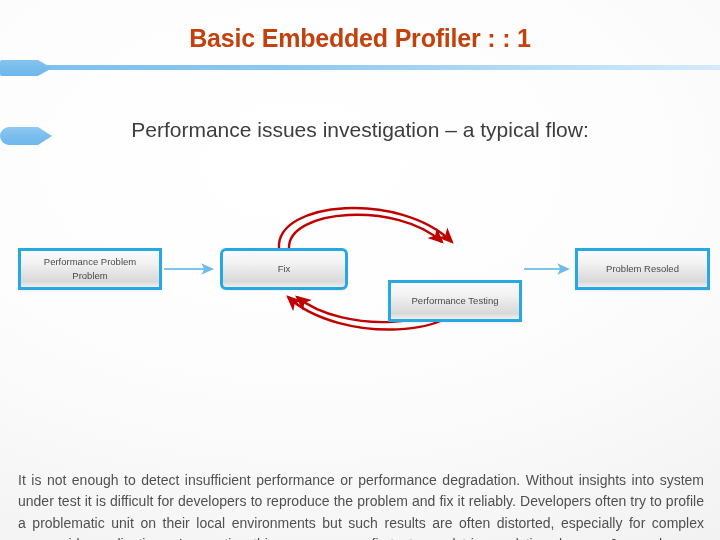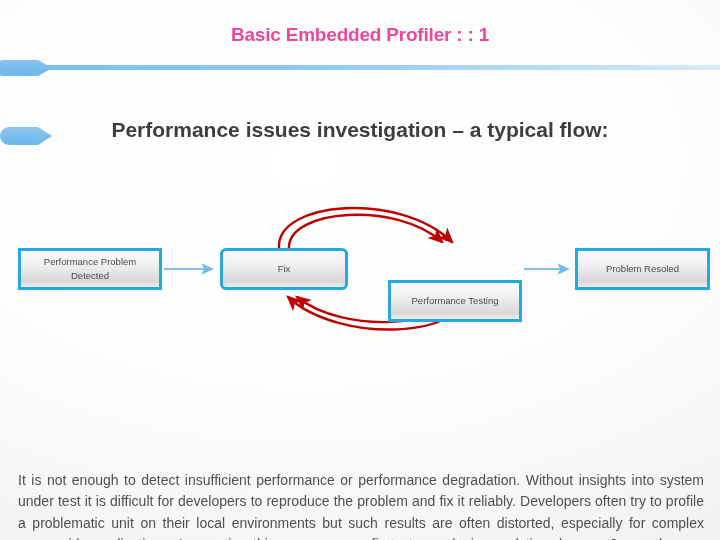--- a/index.html
+++ b/index.html
@@ -15,23 +15,23 @@
     position: relative;
   }
 
   
   .slide-title {
     position: absolute;
     left: 0;
     top: 24px;
     width: 720px;
     text-align: center;
-    font-size: 19px;
+    font-size: 25px;
     font-weight: bold;
-    color: #ec4899;
+    color: #c2410c;
     letter-spacing: -0.2px;
     white-space: nowrap;
   }
 
   
   .title-rule-wrap {
     position: absolute;
     left: 0;
     top: 60px;
     width: 720px;
@@ -74,21 +74,21 @@
     clip-path: polygon(0 0, 38px 0, 52px 50%, 38px 100%, 0 100%);
     border-radius: 9px 0 0 9px;
   }
   .subtitle-text {
     position: absolute;
     left: 0;
     top: 0;
     width: 720px;
     text-align: center;
     font-size: 21px;
-    font-weight: bold;
+    font-weight: normal;
     color: #3d3d3d;
     white-space: nowrap;
   }
 
   
   .diagram {
     position: absolute;
     left: 0;
     top: 185px;
     width: 720px;
@@ -170,21 +170,21 @@
     <path d="M 279 63 C 276 16, 400 6, 452 57" fill="none" stroke="#c00000" stroke-width="2.4" marker-end="url(#redHeadA)"></path>
     <path d="M 289 63 C 288 24, 397 16, 442 57" fill="none" stroke="#c00000" stroke-width="2.4" marker-end="url(#redHeadA)"></path>
 
     <path d="M 462 107 C 470 152, 340 160, 288 112" fill="none" stroke="#c00000" stroke-width="2.4" marker-end="url(#redHeadB)"></path>
     <path d="M 447 107 C 452 142, 344 150, 297 112" fill="none" stroke="#c00000" stroke-width="2.4" marker-end="url(#redHeadB)"></path>
   </svg>
 
   <div class="flow-box" id="box-detected">
     <div>
       <span>Performance Problem</span>
-      <span>Detected</span>
+      <span>Problem</span>
     </div>
   </div>
 
   <div class="flow-box" id="box-fix">
     <div>
       <span>Fix</span>
     </div>
   </div>
 
   <div class="flow-box" id="box-testing">

